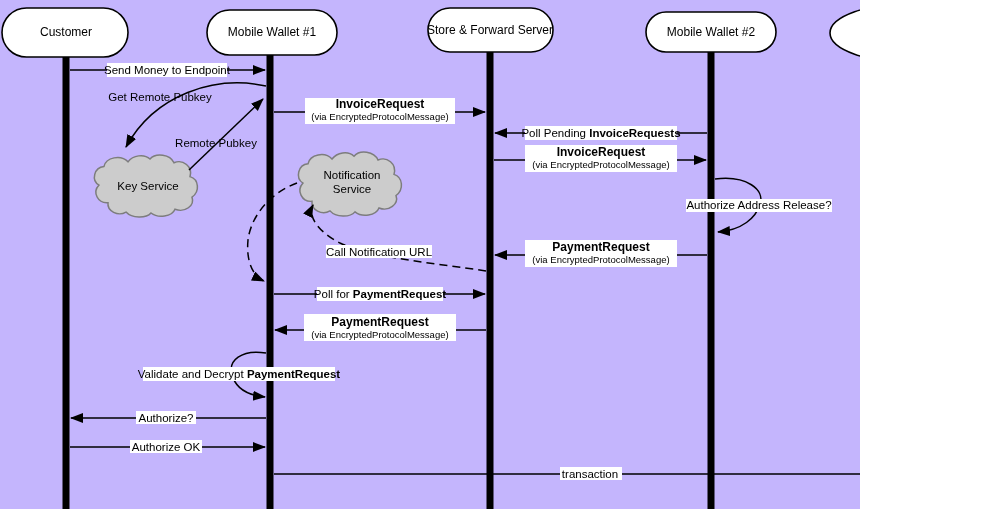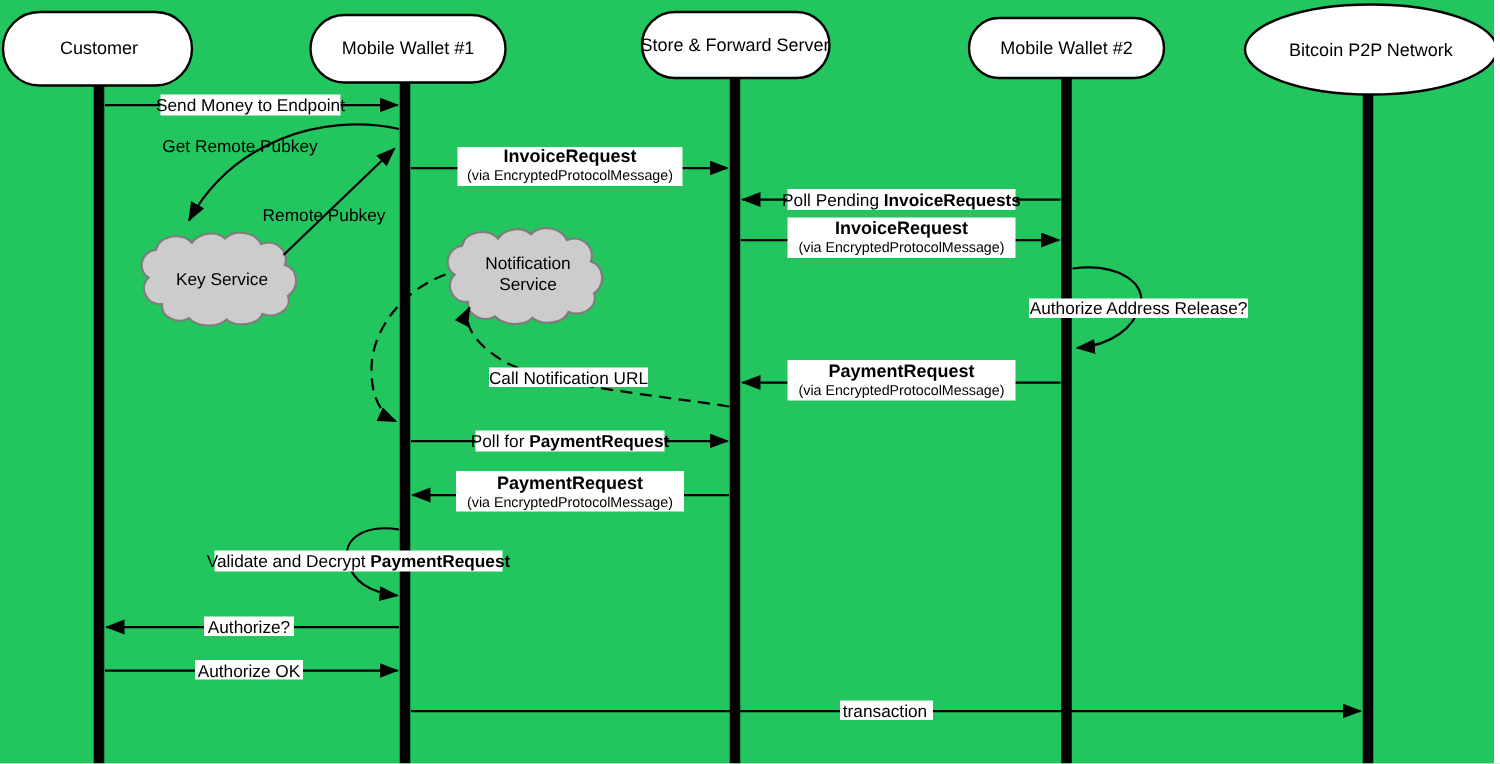--- a/index.html
+++ b/index.html
@@ -1,16 +1,16 @@
 <!DOCTYPE html>
 <html><head>
 <meta charset="utf-8">
 <style>
   html,body{margin:0;padding:0;background:#ffffff;}
-  .stage{width:996px;height:509px;position:relative;background:#22c55e;overflow:hidden;}
+  .stage{width:860px;height:509px;position:relative;background:#c4b5fd;overflow:hidden;}
   svg{display:block;}
   .node{fill:#ffffff;stroke:#000000;stroke-width:1.6;}
   .lifeline{fill:#000000;}
   .msg{stroke:#000000;stroke-width:1.5;fill:none;}
   .dashed{stroke-dasharray:8 5;}
   .cloud{stroke:#7d7d7d;stroke-width:1.5;}
   .bg{fill:#ffffff;}
   text{fill:#000000;font-family:"Liberation Sans","DejaVu Sans",sans-serif;}
   .hdr{font-size:12px;text-anchor:middle;}
   .lbl{font-size:11.5px;text-anchor:middle;}

